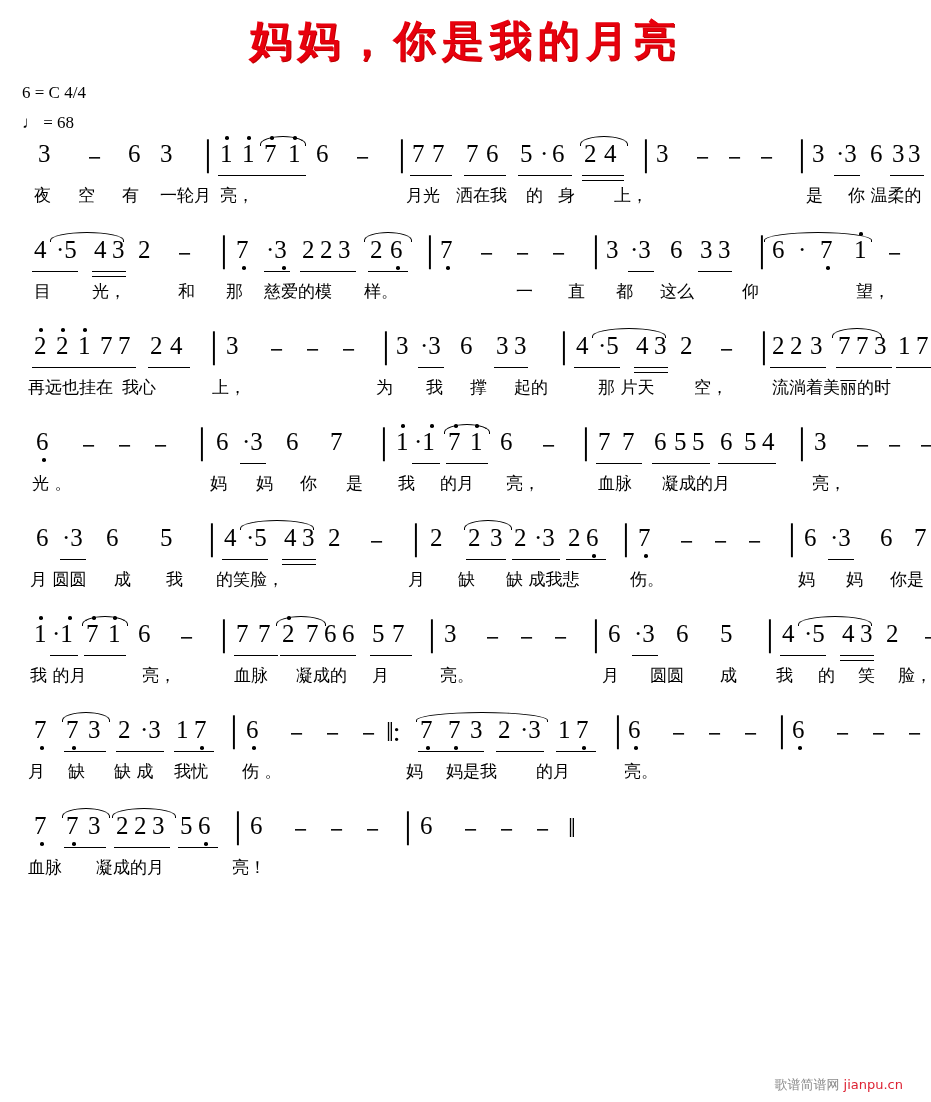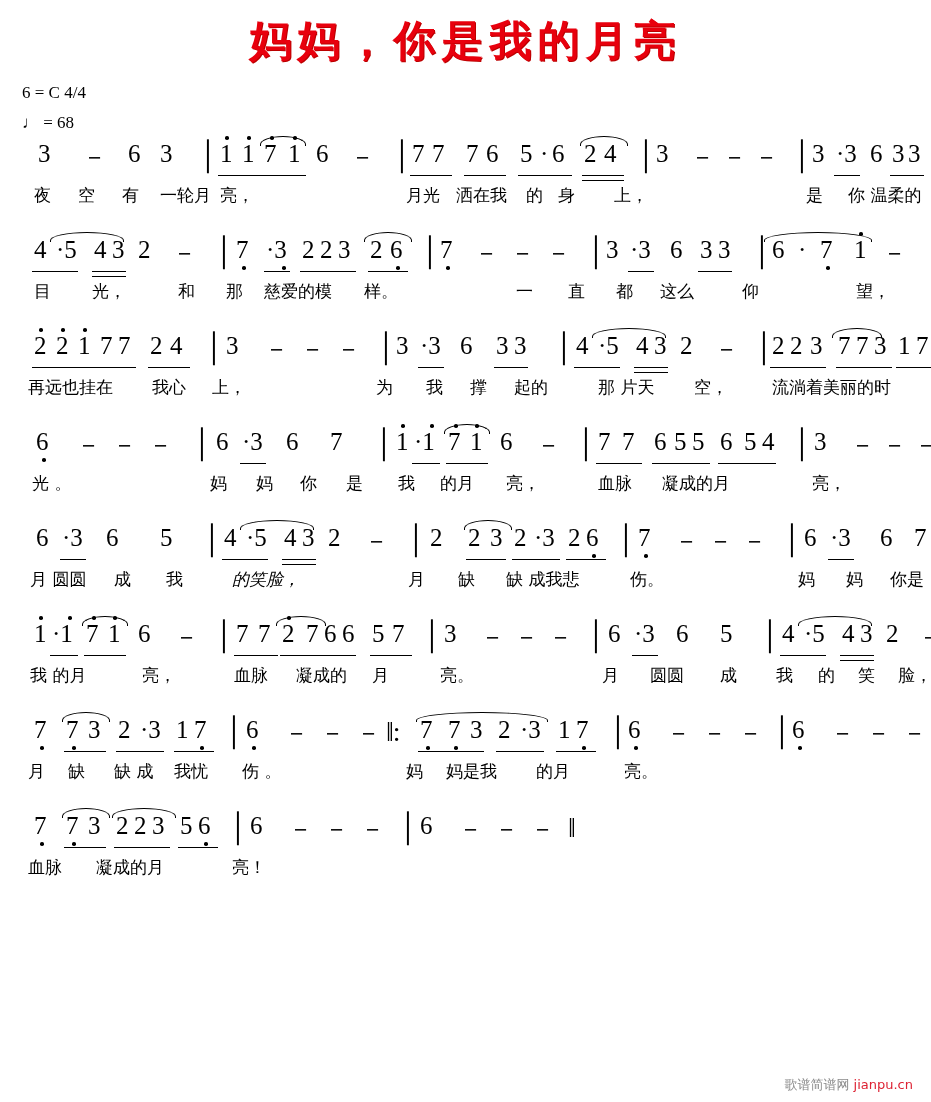--- a/index.html
+++ b/index.html
@@ -119,21 +119,21 @@
     background: #000;
   }
   .repeat {
     position: absolute;
     top: 0;
     font-size: 28px;
     letter-spacing: -1px;
   }
   .watermark {
     position: absolute;
-    right: 18px;
+    right: 28px;
     bottom: 8px;
     font-family: "DejaVu Sans", sans-serif;
     font-size: 13px;
     color: #8a8a8a;
     white-space: nowrap;
     margin-top: 26px;
   }
   .watermark .wm-red { color: #d23; }
 </style>
 </head>
@@ -329,21 +329,21 @@
       <span class="tok" style="left:836px;">7</span>
       <span class="tok" style="left:854px;">3</span>
       <span class="u1" style="left:816px; width:56px;"></span>
       <span class="arc" style="left:812px; width:48px;"></span>
       <span class="tok" style="left:878px;">1</span>
       <span class="tok" style="left:896px;">7</span>
       <span class="u1" style="left:876px; width:40px;"></span>
     </div>
     <div class="lyrics">
       <span class="ltok" style="left:8px;">再远也挂在</span>
-      <span class="ltok" style="left:132px;text-align:center;">我心</span>
+      <span class="ltok" style="left:102px;text-align:center;">我心</span>
       <span class="ltok" style="left:192px;">上，</span>
       <span class="ltok" style="left:356px;">为</span>
       <span class="ltok" style="left:406px;">我</span>
       <span class="ltok" style="left:450px;">撑</span>
       <span class="ltok" style="left:494px;">起的</span>
       <span class="ltok" style="left:578px;">那 片天</span>
       <span class="ltok" style="left:674px;">空，</span>
       <span class="ltok" style="left:752px;">流淌着美丽的时</span>
     </div>
   </div>
@@ -449,21 +449,21 @@
       <span class="tok" style="left:784px;">6</span>
       <span class="tok" style="left:810px;">·3</span>
       <span class="u1" style="left:808px; width:26px;"></span>
       <span class="tok" style="left:860px;">6</span>
       <span class="tok" style="left:894px;">7</span>
     </div>
     <div class="lyrics">
       <span class="ltok" style="left:10px;">月 圆圆</span>
       <span class="ltok" style="left:94px;">成</span>
       <span class="ltok" style="left:146px;">我</span>
-      <span class="ltok" style="left:212px;font-style:italic;">的笑脸，</span>
+      <span class="ltok" style="left:196px;">的笑脸，</span>
       <span class="ltok" style="left:388px;">月</span>
       <span class="ltok" style="left:438px;">缺</span>
       <span class="ltok" style="left:486px;">缺 成我悲</span>
       <span class="ltok" style="left:610px;">伤。</span>
       <span class="ltok" style="left:778px;">妈</span>
       <span class="ltok" style="left:826px;">妈</span>
       <span class="ltok" style="left:870px;">你是</span>
     </div>
   </div>
 

